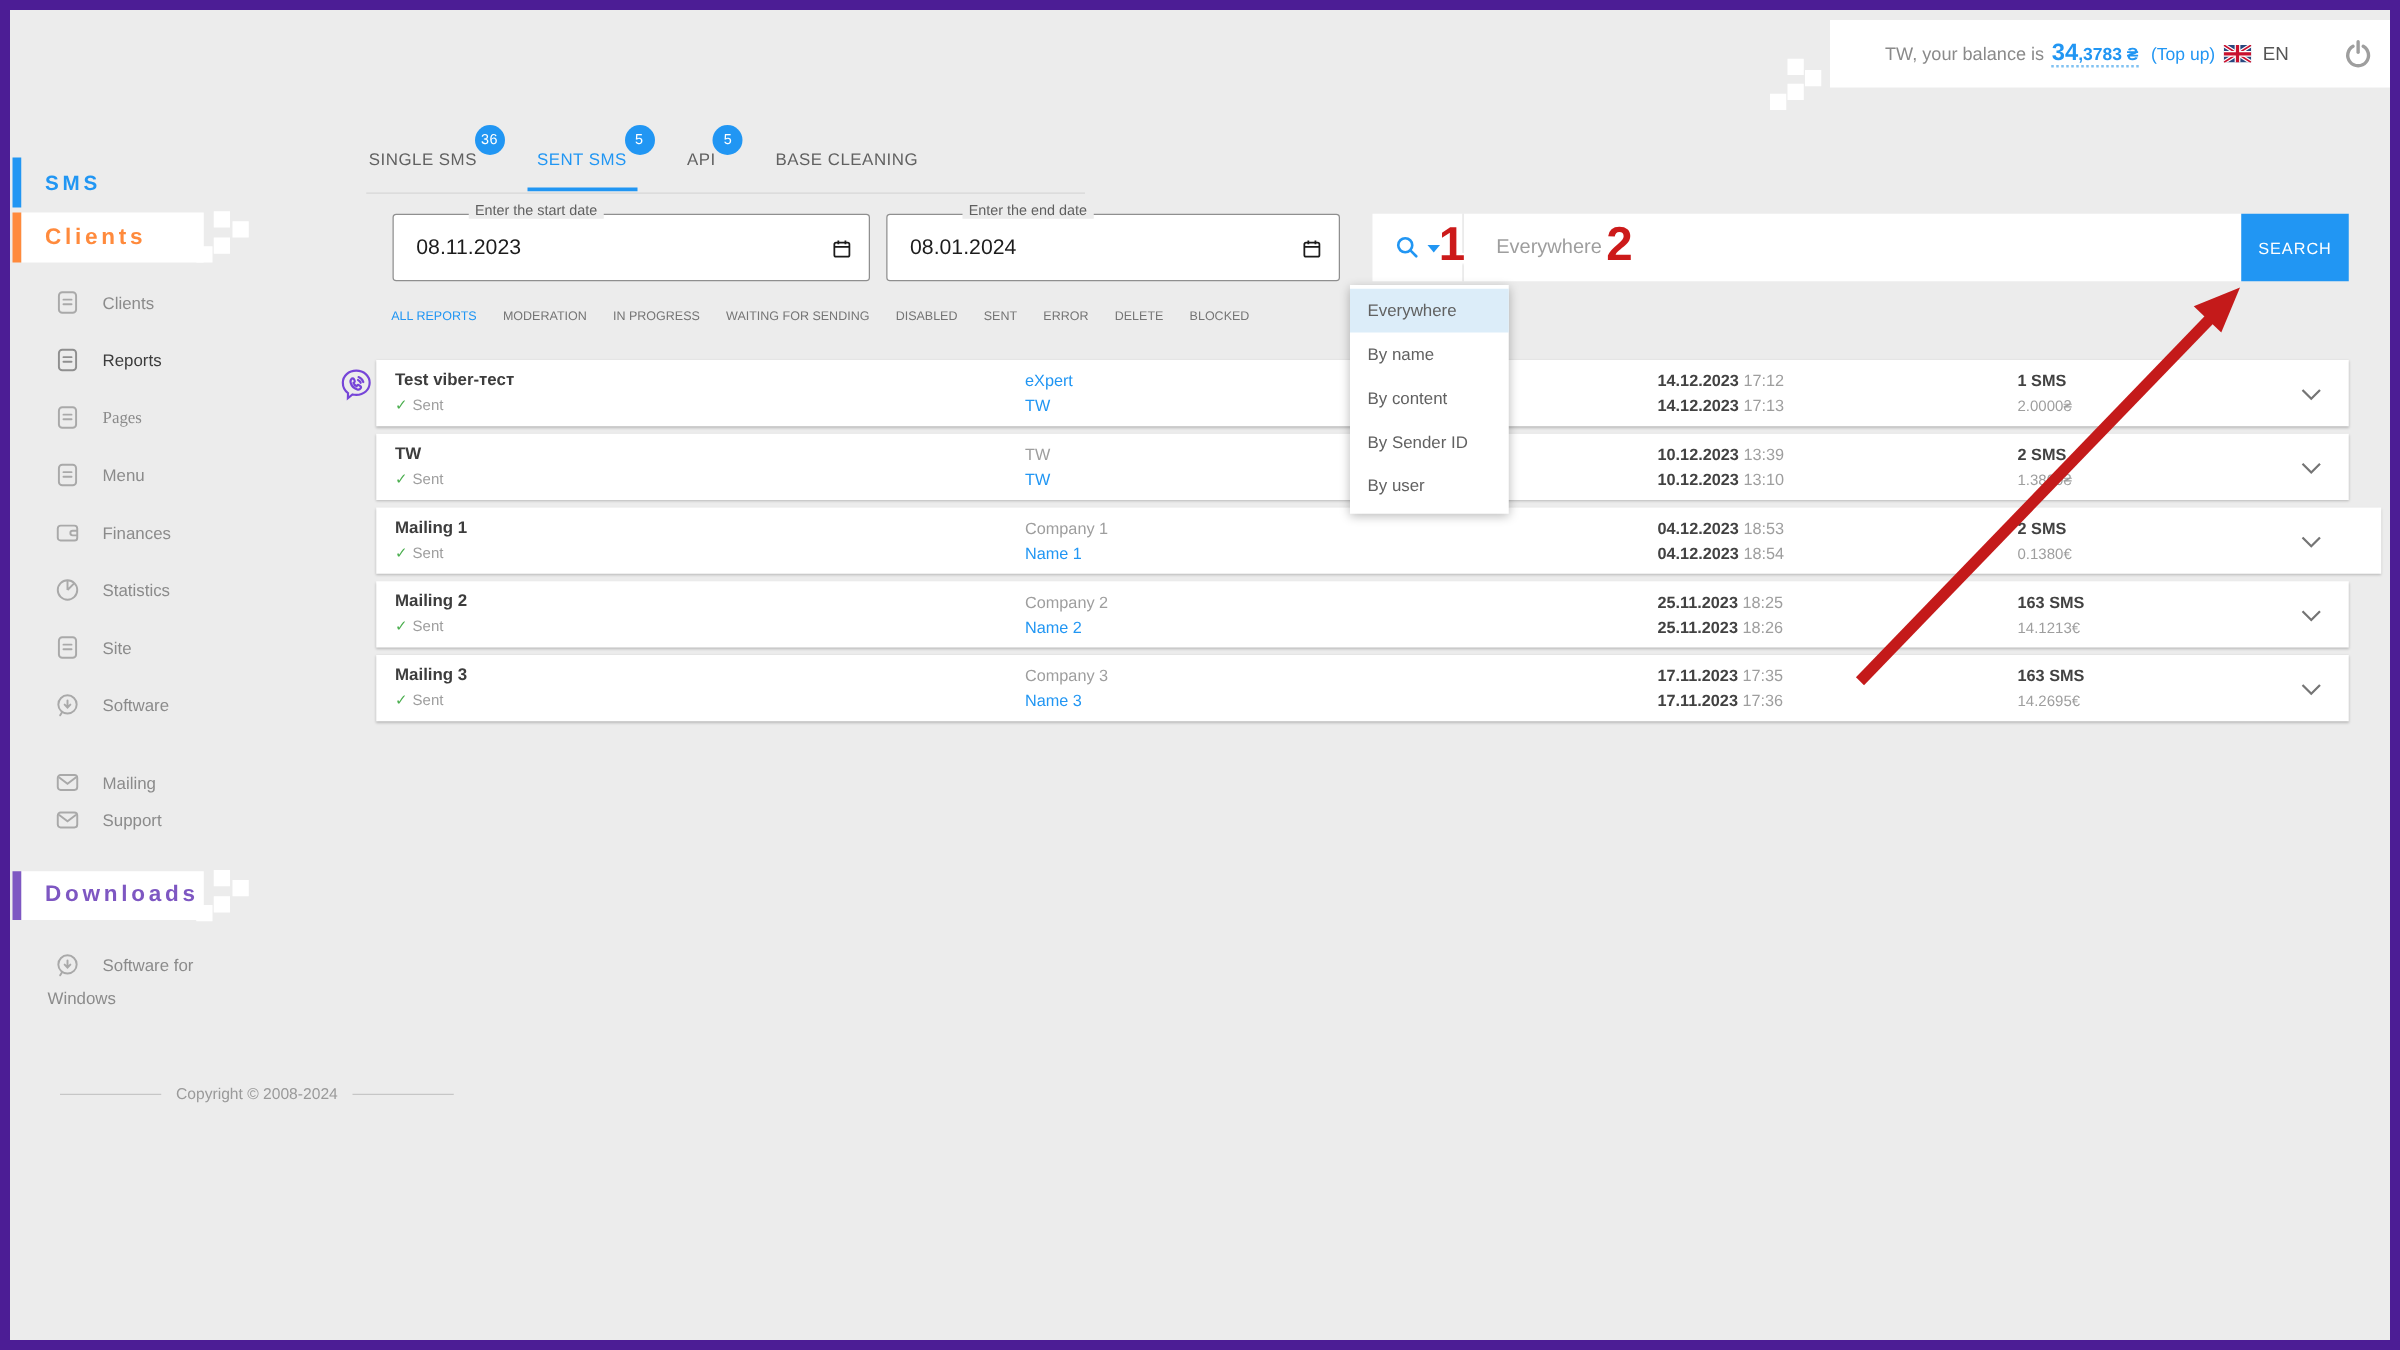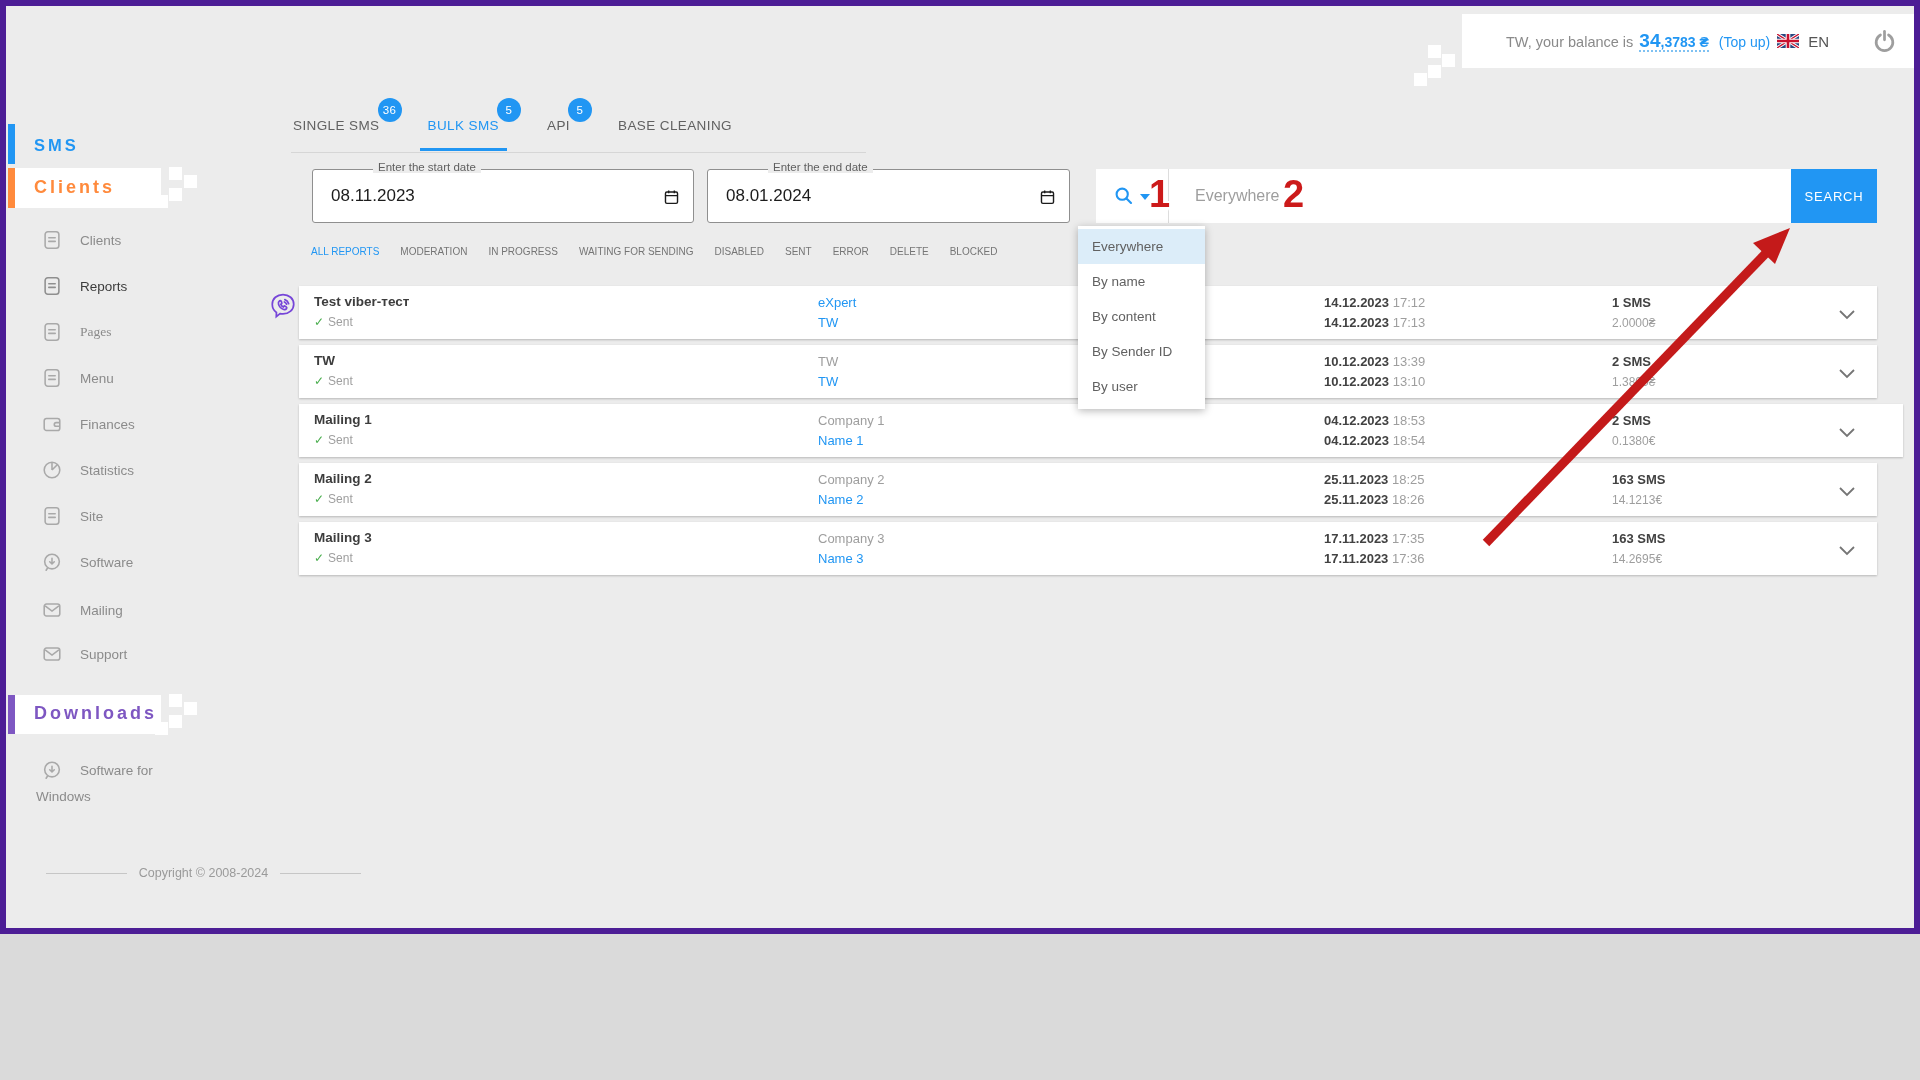--- a/index.html
+++ b/index.html
@@ -1,18 +1,18 @@
 <!DOCTYPE html>
 <html><head>
 <meta charset="utf-8">
 <style>
   html,body{margin:0;padding:0;background:#dadada;}
-  .screen{position:relative;width:1920px;height:934px;background:#ececec;
+  .screen{position:relative;width:1920px;height:1080px;background:#ececec;
     font-family:"Liberation Sans",sans-serif;box-sizing:border-box;
-    border:6px solid #4c1d95;overflow:hidden;}
+    border:8px solid #4c1d95;overflow:hidden;}
   
   .deco{position:absolute;width:1px;height:1px;z-index:3;}
   .deco i{position:absolute;width:13px;height:13px;background:#fff;display:block;}
   .deco.r i:nth-child(1){left:8px;top:-3px}
   .deco.r i:nth-child(2){left:23px;top:5px}
   .deco.r i:nth-child(3){left:8px;top:18px}
   .deco.r i:nth-child(4){left:-6px;top:25px}
   .deco.l i:nth-child(1){left:-34px;top:4px}
   .deco.l i:nth-child(2){left:-20px;top:13px}
   .deco.l i:nth-child(3){left:-34px;top:24px}
@@ -201,21 +201,21 @@
   </div>
   <div class="side-item" style="top:544px;">
     <span class="icon-g">
         <svg width="22" height="22" viewBox="0 0 24 24" fill="none" stroke="#a9a9a9" stroke-width="1.7" stroke-linecap="round">
           <circle cx="12" cy="11.5" r="8"></circle>
           <path d="M12 8v6M9.5 11.7 12 14.2l2.5-2.5M7 18.8 5.6 21"></path>
         </svg>
       </span>
     <span class="lbl">Software</span>
   </div>
-  <div class="side-item" style="top:592px;">
+  <div class="side-item" style="top:606px;">
     <span class="icon-g">
         <svg width="22" height="22" viewBox="0 0 24 24" fill="none" stroke="#a9a9a9" stroke-width="1.7">
           <rect x="3.5" y="5.5" width="17" height="13" rx="2.5"></rect>
           <path d="M4.5 7.5 12 13.2 19.5 7.5"></path>
         </svg>
       </span>
     <span class="lbl">Mailing</span>
   </div>
   <div class="side-item" style="top:636px;">
     <span class="icon-g">
@@ -255,21 +255,21 @@
     <span class="txt">Copyright © 2008-2024</span>
     <span class="ln"></span>
   </div>
 
   <div class="tabs">
     <div class="tab">
       <span>SINGLE SMS</span>
       <span class="badge">36</span>
     </div>
     <div class="tab active">
-      <span>BULK SMS</span>
+      <span>SENT SMS</span>
       <span class="badge">5</span>
     </div>
     <div class="tab">
       <span>API</span>
       <span class="badge">5</span>
     </div>
     <div class="tab">
       <span>BASE CLEANING</span>
     </div>
   </div>

